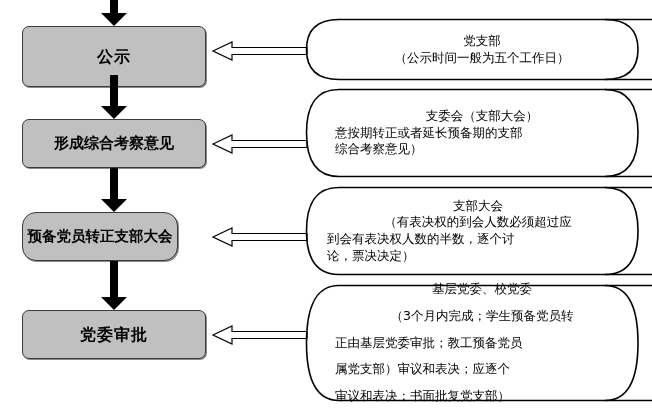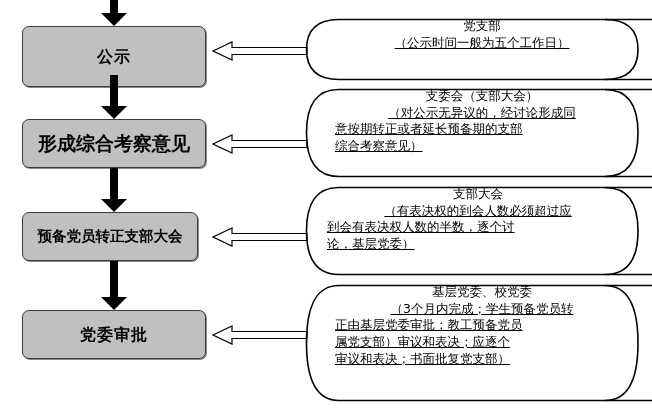--- a/index.html
+++ b/index.html
@@ -31,21 +31,21 @@
     box-shadow: 1px 1px 0 #8a8a8a;
   }
   .proc-label {
     font-size: 16px;
     font-weight: bold;
     color: #000000;
     letter-spacing: 1px;
     line-height: 1;
     white-space: nowrap;
   }
-  .proc-label.tight { letter-spacing: 0px; font-size: 19px; }
+  .proc-label.tight { letter-spacing: 0px; font-size: 15px; }
 
   
   .v-arrow {
     position: absolute;
     width: 26px;
   }
   .v-arrow .shaft {
     position: absolute;
     left: 9px;
     top: 0;
@@ -80,33 +80,32 @@
   }
   .note .shape svg { display: block; width: 100%; height: 100%; }
   .note-text {
     position: absolute;
     left: 34px;
     right: 14px;
     top: 0;
     bottom: 0;
     display: flex;
     flex-direction: column;
-    justify-content: flex-start;
+    justify-content: center;
     color: #000000;
     font-size: 12.5px;
     line-height: 1.33;
   }
   .note-title {
     text-align: center;
     white-space: nowrap;
   }
   .note-body {
     text-align: left;
     text-indent: 0;
-    text-decoration: underline;
   }
   .note-body.centered { text-align: center; }
 </style>
 </head>
 <body>
 
 <div id="canvas">
 
   <div class="v-arrow" style="left:101px; top:-2px; height:28px;">
     <div class="shaft" style="height:17px;"></div>
@@ -124,21 +123,21 @@
 
   <div class="proc-box" style="left:22px; top:119px; width:184px; height:49px;">
     <span class="proc-label tight">形成综合考察意见</span>
   </div>
 
   <div class="v-arrow" style="left:101px; top:168px; height:44px;">
     <div class="shaft" style="height:33px;"></div>
     <div class="head" style="top:31px;"></div>
   </div>
 
-  <div class="proc-box" style="left:22px; top:212px; width:176px; height:49px;">
+  <div class="proc-box" style="left:22px; top:212px; width:156px; height:49px;border-radius:14px;">
     <span class="proc-label tight" style="font-size:14.5px;">预备党员转正支部大会</span>
   </div>
 
   <div class="v-arrow" style="left:101px; top:261px; height:50px;">
     <div class="shaft" style="height:38px;"></div>
     <div class="head" style="top:36px;"></div>
   </div>
 
   <div class="proc-box" style="left:22px; top:310px; width:184px; height:49px;">
     <span class="proc-label">党委审批</span>
@@ -185,51 +184,50 @@
   <div class="note" style="left:305px; top:88px; width:370px; height:90px;">
     <div class="shape">
       <svg viewBox="0 0 370 90" preserveAspectRatio="none">
         <path d="M 34,1.5 L 370,1.5 M 34,88.5 L 370,88.5
                  M 34,1.5 C 8,1.5 1.5,22 1.5,45 C 1.5,68 8,88.5 34,88.5" fill="none" stroke="#000000" stroke-width="1.6"></path>
         <path d="M 300,1.5 C 326,1.5 333,22 333,45 C 333,68 326,88.5 300,88.5" fill="none" stroke="#000000" stroke-width="1.6"></path>
       </svg>
     </div>
     <div class="note-text" style="left:30px; right:46px;">
       <div class="note-title">支委会（支部大会）</div>
-      <div class="note-body centered">（对公示无异议的，经讨论形成同</div>
       <div class="note-body">意按期转正或者延长预备期的支部</div>
       <div class="note-body">综合考察意见）</div>
     </div>
   </div>
 
   <div class="note" style="left:305px; top:186px; width:370px; height:90px;">
     <div class="shape">
       <svg viewBox="0 0 370 90" preserveAspectRatio="none">
         <path d="M 34,1.5 L 370,1.5 M 34,88.5 L 370,88.5
                  M 34,1.5 C 8,1.5 1.5,22 1.5,45 C 1.5,68 8,88.5 34,88.5" fill="none" stroke="#000000" stroke-width="1.6"></path>
         <path d="M 300,1.5 C 326,1.5 333,22 333,45 C 333,68 326,88.5 300,88.5" fill="none" stroke="#000000" stroke-width="1.6"></path>
       </svg>
     </div>
     <div class="note-text" style="left:22px; right:46px;">
       <div class="note-title">支部大会</div>
       <div class="note-body centered">（有表决权的到会人数必须超过应</div>
       <div class="note-body">到会有表决权人数的半数，逐个讨</div>
-      <div class="note-body">论，基层党委）</div>
+      <div class="note-body">论，票决决定）</div>
     </div>
   </div>
 
   <div class="note" style="left:305px; top:284px; width:370px; height:118px;">
     <div class="shape">
       <svg viewBox="0 0 370 118" preserveAspectRatio="none">
         <path d="M 34,1.5 L 370,1.5 M 34,116.5 L 370,116.5
                  M 34,1.5 C 8,1.5 1.5,28 1.5,59 C 1.5,90 8,116.5 34,116.5" fill="none" stroke="#000000" stroke-width="1.6"></path>
         <path d="M 300,1.5 C 326,1.5 333,28 333,59 C 333,90 326,116.5 300,116.5" fill="none" stroke="#000000" stroke-width="1.6"></path>
       </svg>
     </div>
-    <div class="note-text" style="left:30px; right:46px;">
+    <div class="note-text" style="left:30px; right:46px;gap:10px;">
       <div class="note-title">基层党委、校党委</div>
       <div class="note-body centered">（3个月内完成；学生预备党员转</div>
       <div class="note-body">正由基层党委审批；教工预备党员</div>
       <div class="note-body">属党支部）审议和表决；应逐个</div>
       <div class="note-body">审议和表决；书面批复党支部）</div>
     </div>
   </div>
 
 </div>
 

